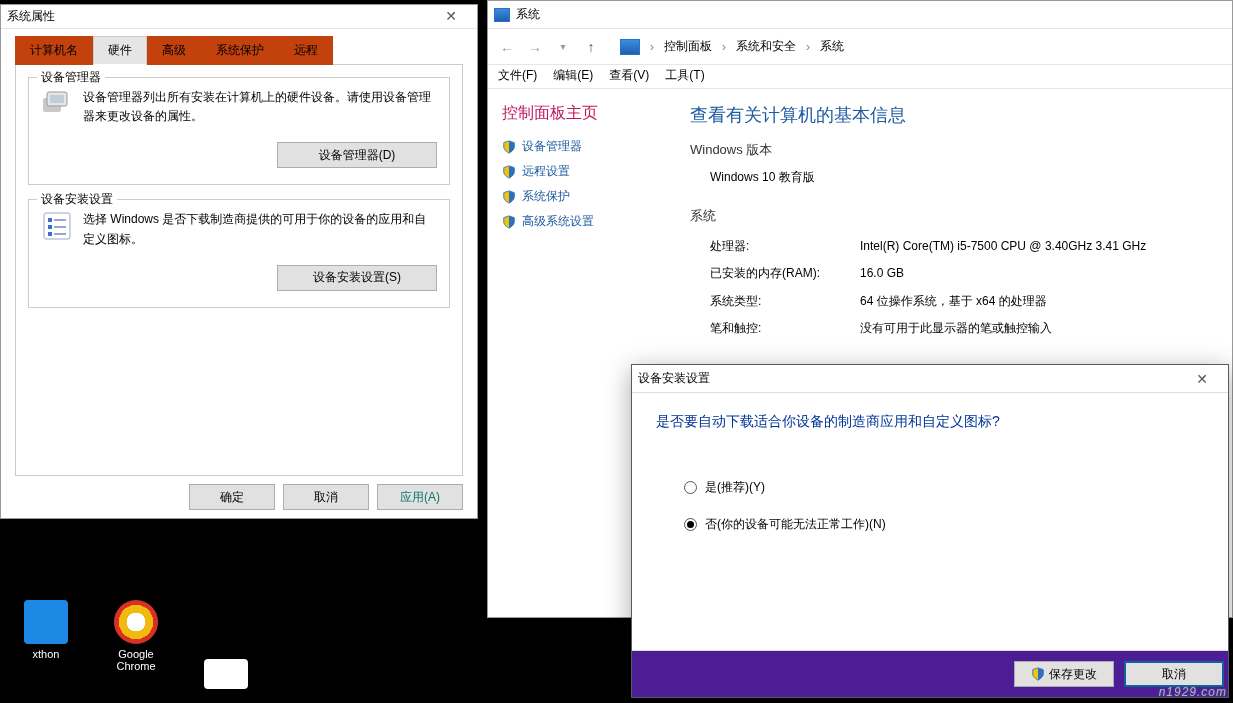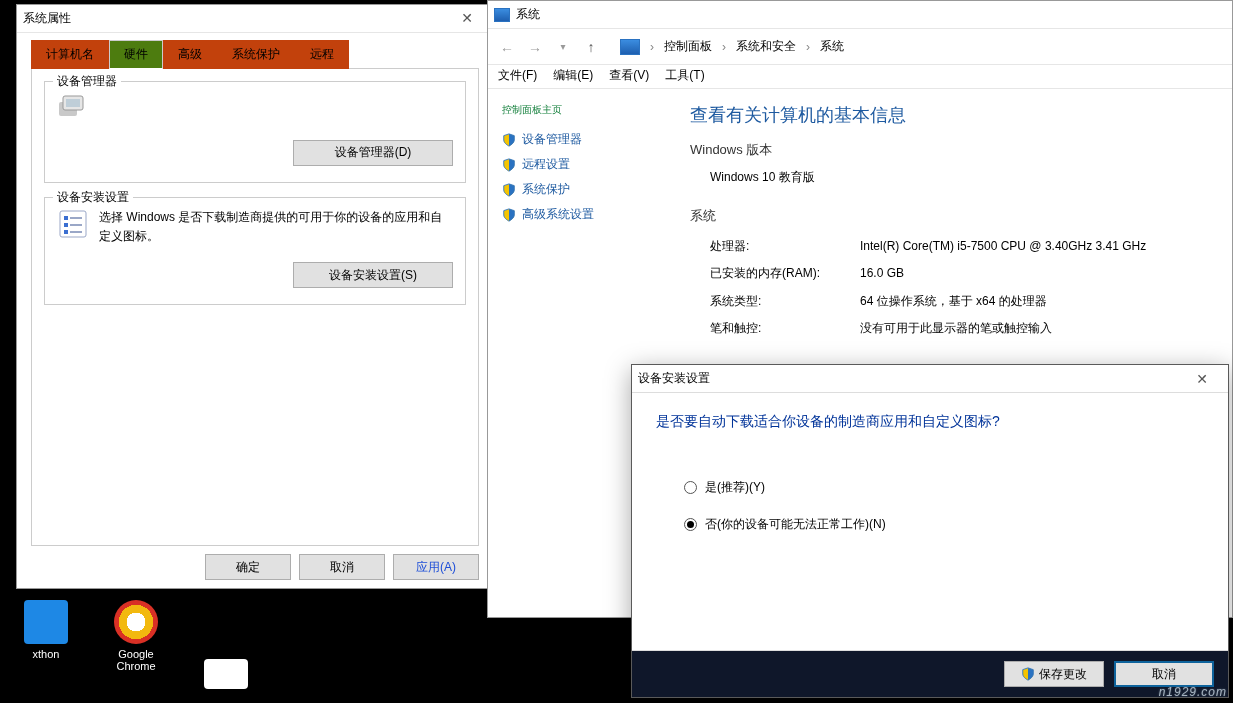--- a/index.html
+++ b/index.html
@@ -2,67 +2,67 @@
 <html><head>
 <meta charset="utf-8">
 <style>
   * { box-sizing: border-box; font-family: "Microsoft YaHei", "Segoe UI", sans-serif; }
   body { margin:0; padding:0; width:1233px; height:703px; background:#000; overflow:hidden; font-size:12px; color:#000; position:relative;}
   .win { position:absolute; background:#fff; border:1px solid #999; display:flex; flex-direction:column;}
   .titlebar { height:28px; display:flex; align-items:center; padding:0 6px; background:#fff; border-bottom:1px solid #e6e6e6; font-size:12px;}
   .titlebar .spacer { flex:1; }
   .close-x { width:40px; text-align:center; font-size:14px; color:#555; cursor:default;}
   
-  #props { left:16px; top:4px; width:478px; height:585px;}
+  #props { left:0; top:4px; width:478px; height:515px;}
   .tabstrip { display:flex; padding:6px 14px 0 14px;}
   .tab { padding:5px 14px 5px 14px; background:#c2410c; color:#000; border:1px solid transparent; position:relative; top:1px;}
-  .tab.active { border:1px solid #ccc; border-bottom:1px solid #fff; background:#4d7c0f;}
+  .tab.active { border:1px solid #ccc; border-bottom:1px solid #fff; background:#e5e5e5;}
   .tabbody { margin:0 14px 0 14px; padding:12px; border:1px solid #ccc; height:480px;}
   .group { border:1px solid #ccc; padding:10px 12px 16px 12px; margin-bottom:14px; position:relative;}
   .group-title { position:absolute; top:-9px; left:8px; background:#fff; padding:0 4px;}
   .group-row { display:flex; gap:10px; align-items:flex-start;}
   .group-icon { width:32px; height:32px; flex:0 0 32px;}
   .group-text { flex:1; line-height:1.6;}
   .group-btn-row { display:flex; justify-content:flex-end; margin-top:16px;}
   .win-btn { min-width:160px; height:26px; background:#e1e1e1; border:1px solid #adadad; font-size:12px; display:flex; align-items:center; justify-content:center;}
   .dlg-footer { display:flex; justify-content:flex-end; gap:8px; padding:8px 14px;}
   .dlg-footer .win-btn { min-width:86px;}
-  .win-btn.disabled { color:#1d4ed8;}
+  .win-btn.disabled { color:#0f766e;}
   
   #sys { left:487px; top:0; width:746px; height:618px;}
   #sys .titlebar { background:#fff;}
   .addrbar { height:36px; display:flex; align-items:center; gap:6px; padding:0 8px; border-bottom:1px solid #e6e6e6;}
   .nav-arrow { width:22px; height:22px; display:flex; align-items:center; justify-content:center; color:#9a9a9a; font-size:14px;}
   .nav-arrow.up { color:#555;}
   .addr-icon { width:20px; height:16px; background:linear-gradient(#3b8de0,#1e5fb0); border:1px solid #2a72c1;}
   .crumb, .crumb-sep { color:#000;}
   .crumb-sep { color:#888; padding:0 4px;}
   .menubar { height:24px; display:flex; align-items:flex-end; gap:16px; padding:0 10px 4px 10px; border-bottom:1px solid #e6e6e6;}
   .cp-body { flex:1; display:flex; background:#fff;}
   .cp-side { width:192px; padding:14px 8px; }
-  .cp-side h4 { margin:0 0 10px 6px; font-weight:normal; color:#15803d; font-size:10px;}
+  .cp-side h4 { margin:0 0 10px 6px; font-weight:normal; color:#be185d; font-size:16px;}
   .side-link { display:flex; align-items:center; gap:6px; padding:4px 6px; color:#1e5aa0;}
   .shield { width:14px; height:14px; display:inline-block;}
   .shield svg { width:14px; height:14px; display:block;}
   .cp-main { flex:1; padding:14px 10px;}
   .cp-main h2 { margin:0 0 14px 0; font-weight:normal; color:#1e5aa0; font-size:18px;}
   .section-h { font-size:13px; color:#333; margin:0 0 8px 0; font-weight:normal;}
   .kv { display:flex; padding:3px 0;}
   .kv .k { width:150px; }
   .kv .v { flex:1;}
   .indent { padding-left:20px; font-size:12px; line-height:1.8;}
   
   #install-dlg { left:631px; top:364px; width:598px; height:334px; background:#fff; border:1px solid #5a5a5a; box-shadow:0 6px 24px rgba(0,0,0,.35);}
   #install-dlg .titlebar { border-bottom:1px solid #ddd;}
   .dlg-body { flex:1; padding:20px 24px;}
   .dlg-q { color:#003399; font-size:14px; margin-bottom:48px;}
   .radio-row { display:flex; align-items:center; gap:8px; margin:10px 0 20px 28px;}
   .radio { width:13px; height:13px; border:1px solid #555; border-radius:50%; display:flex; align-items:center; justify-content:center;}
   .radio.checked::after { content:""; width:7px; height:7px; background:#000; border-radius:50%;}
-  .dlg2-footer { display:flex; justify-content:flex-end; gap:10px; padding:10px 14px; background:#0f172a; border-top:1px solid #ddd;}
+  .dlg2-footer { display:flex; justify-content:flex-end; gap:10px; padding:10px 4px; background:#4c1d95; border-top:1px solid #ddd;}
   .dlg2-footer .win-btn { min-width:100px;}
   .win-btn.primary { border:2px solid #0e639c; background:#e1e1e1;}
   
   #desk { position:absolute; left:0; top:590px; height:113px; width:487px; background:#000; display:flex; gap:30px; padding:10px 16px;}
   .dicon { width:60px; text-align:center; color:#fff; font-size:11px;}
   .dicon .sq { width:44px; height:44px; margin:0 auto 4px auto; border-radius:4px;}
   .watermark { position:absolute; right:6px; bottom:4px; color:#a6b3c0; font-size:12px; font-style:italic; letter-spacing:1px; text-shadow:0 0 2px #5a6b7a;}
   .small-shield { width:14px; height:14px; display:inline-block; vertical-align:middle; margin-right:4px;}
 </style>
 </head>
@@ -103,20 +103,21 @@
     <div class="group">
       <span class="group-title">设备管理器</span>
       <div class="group-row">
         <div class="group-icon">
           <svg viewBox="0 0 32 32">
               <rect x="2" y="10" width="18" height="14" rx="2" fill="#c9c9c9"></rect>
               <rect x="6" y="4" width="20" height="14" rx="2" fill="#e6e6e6" stroke="#999"></rect>
               <rect x="9" y="7" width="14" height="8" fill="#bfced8"></rect>
             </svg>
         </div>
+        <div class="group-text">设备管理器列出所有安装在计算机上的硬件设备。请使用设备管理器来更改设备的属性。</div>
       </div>
       <div class="group-btn-row">
         <div class="win-btn">
             <span>设备管理器(D)</span>
           </div>
       </div>
     </div>
 
     <div class="group">
       <span class="group-title">设备安装设置</span>

